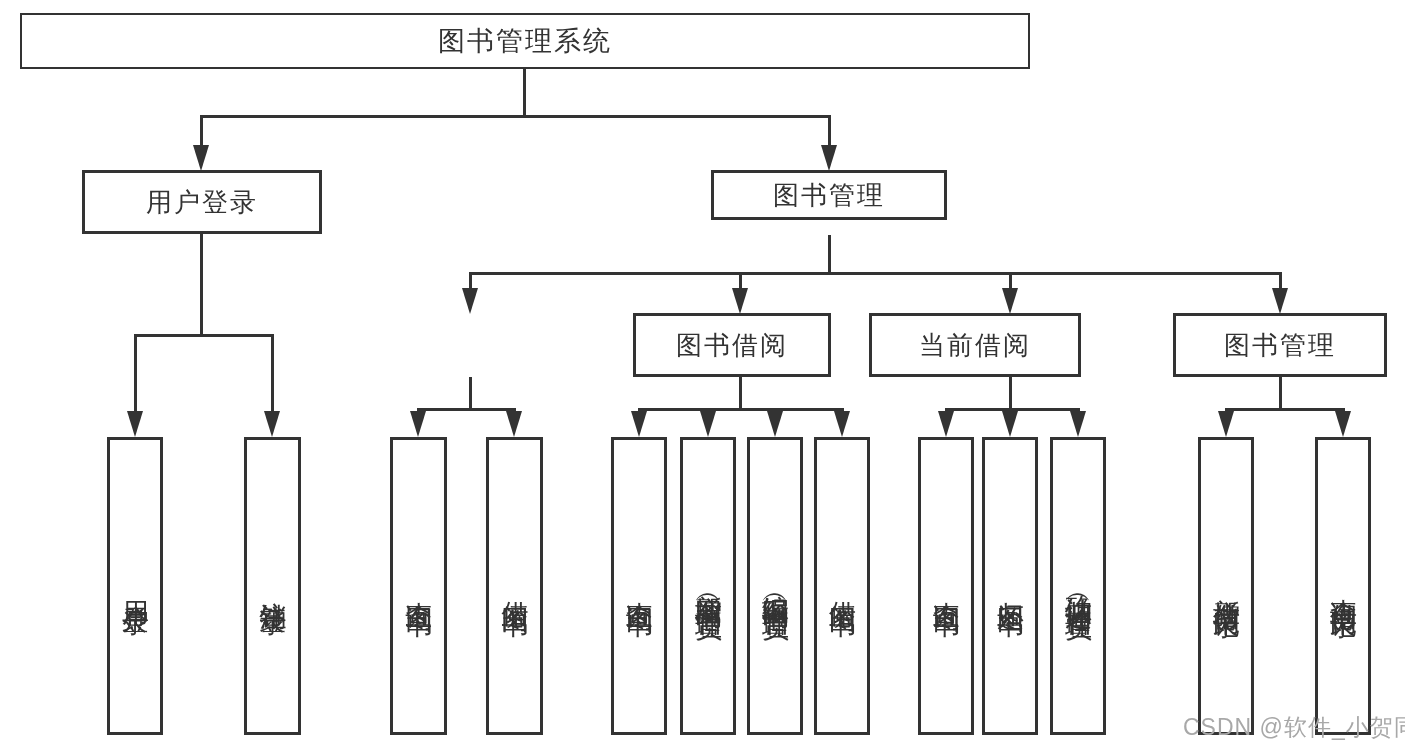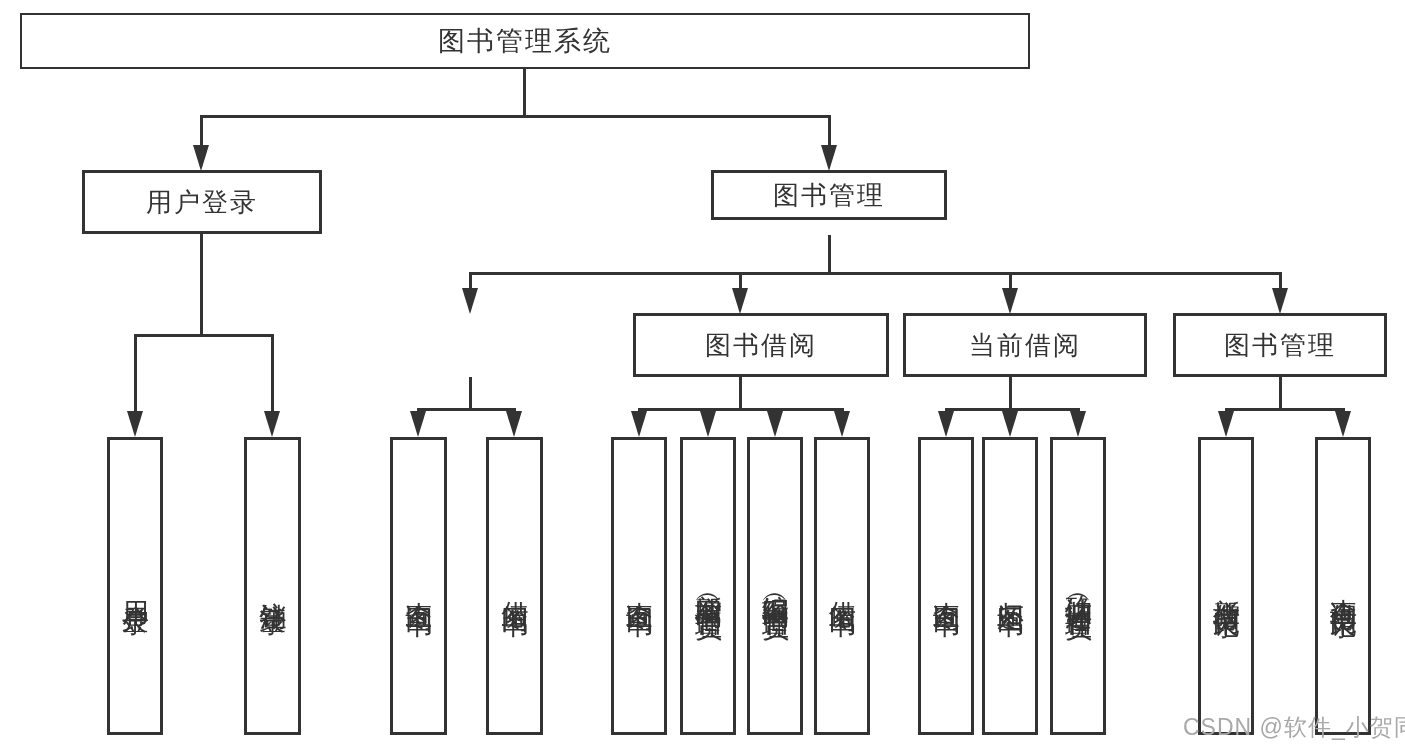--- a/index.html
+++ b/index.html
@@ -55,23 +55,23 @@
 
 <div id="canvas">
 
   <div class="box root" style="left:20px;top:13px;width:1010px;height:56px;">图书管理系统</div>
 
   <div class="box" style="left:82px;top:170px;width:240px;height:64px;">用户登录</div>
 
   <div class="box" style="left:711px;top:170px;width:236px;height:50px;">图书管理</div>
 
 
-  <div class="box" style="left:633px;top:313px;width:256px;height:64px;">图书借阅</div>
+  <div class="box" style="left:633px;top:313px;width:198px;height:64px;">图书借阅</div>
 
-  <div class="box" style="left:903px;top:313px;width:244px;height:64px;">当前借阅</div>
+  <div class="box" style="left:869px;top:313px;width:212px;height:64px;">当前借阅</div>
 
   <div class="box" style="left:1173px;top:313px;width:214px;height:64px;">图书管理</div>
 
   <div class="box leaf" style="left:107px;top:437px;width:56px;height:298px;">用户登录</div>
   <div class="box leaf" style="left:244px;top:437px;width:57px;height:298px;">注销登录</div>
 
   <div class="box leaf" style="left:390px;top:437px;width:57px;height:298px;">查询图书</div>
   <div class="box leaf" style="left:486px;top:437px;width:57px;height:298px;">借阅图书</div>
 
   <div class="box leaf" style="left:611px;top:437px;width:56px;height:298px;">查询图书</div>

